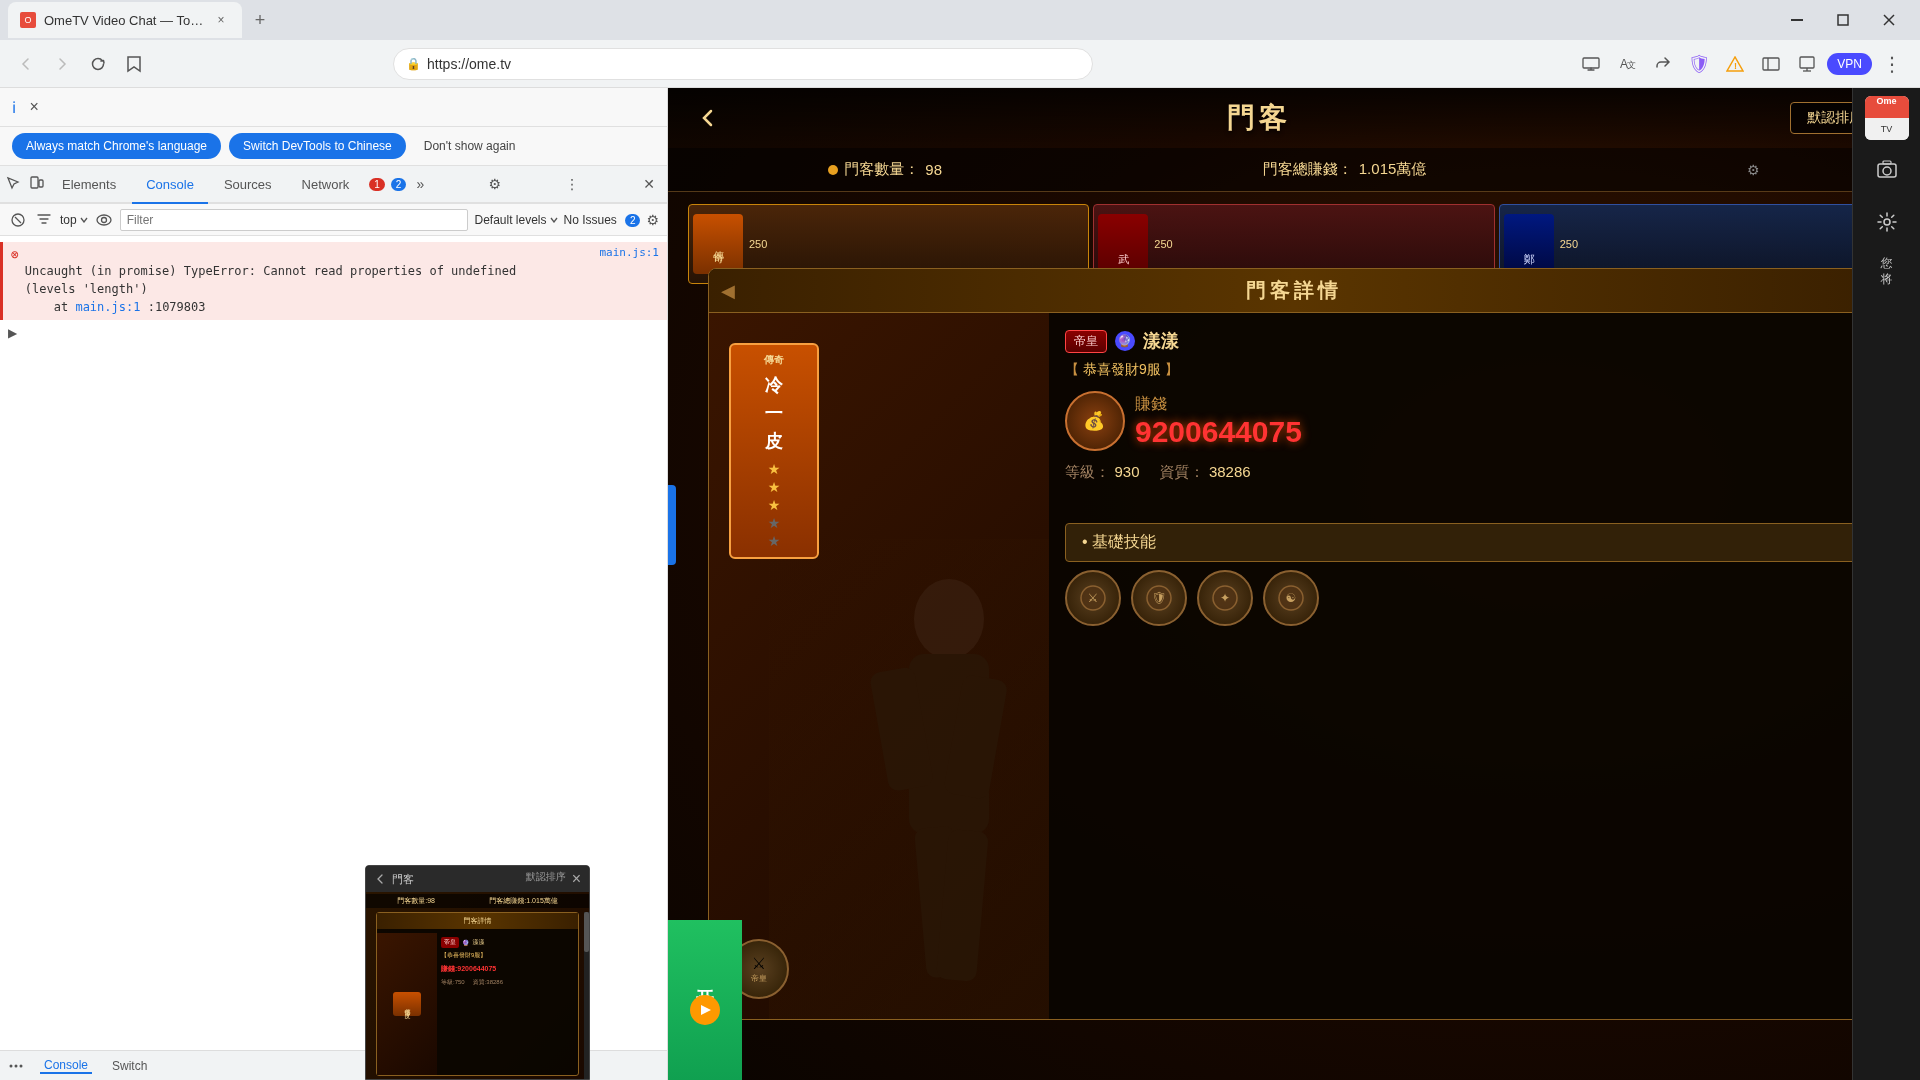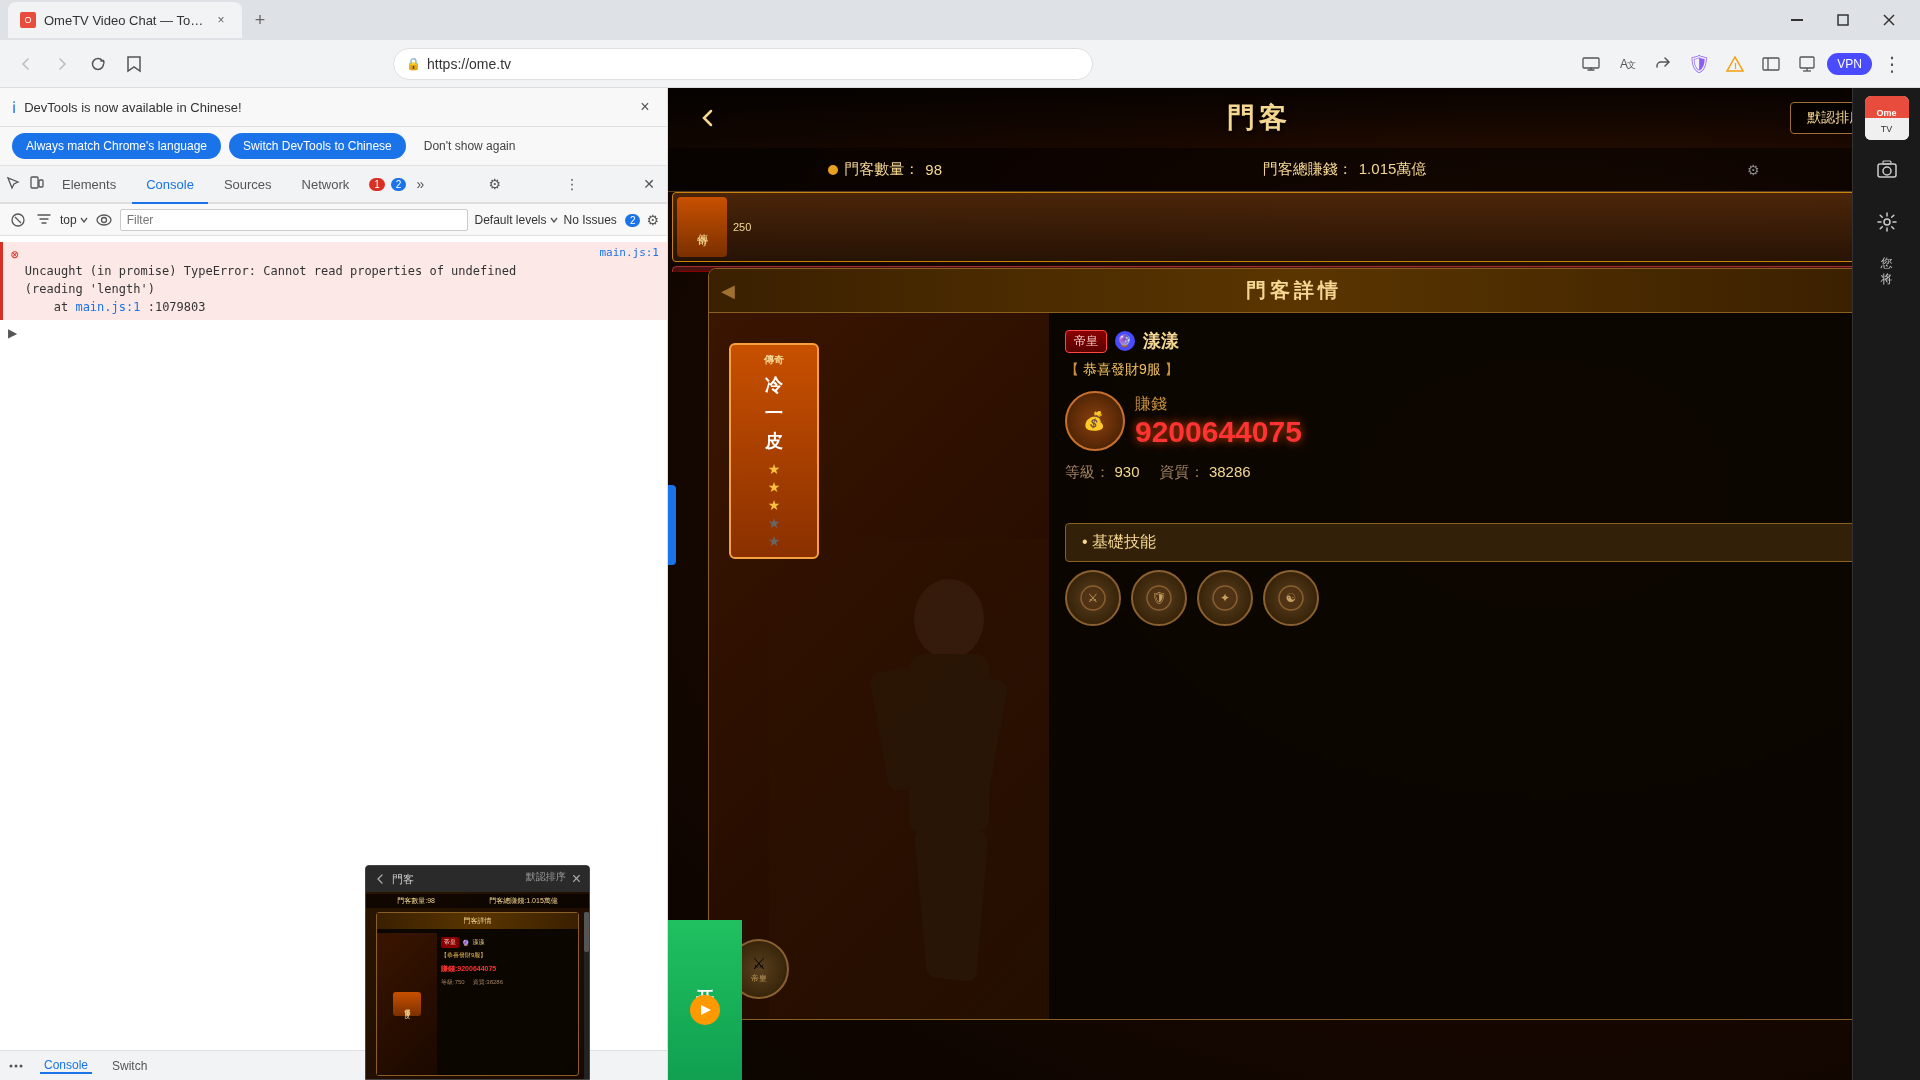--- a/index.html
+++ b/index.html
@@ -85,21 +85,21 @@
     .game-title { flex: 1; text-align: center; font-size: 28px; color: #f5d792; font-weight: bold; text-shadow: 0 2px 4px rgba(0,0,0,0.8); letter-spacing: 4px; }
     .sort-btn { background: rgba(0,0,0,0.6); border: 1px solid #a07030; border-radius: 4px; padding: 6px 16px; color: #f5d792; font-size: 14px; cursor: pointer; display: flex; align-items: center; gap: 6px; }
 
     
     .game-stats { position: absolute; top: 60px; left: 0; right: 0; height: 44px; background: rgba(0,0,0,0.5); display: flex; align-items: center; justify-content: space-around; border-bottom: 1px solid rgba(160, 112, 48, 0.5); }
     .stat-item { color: #f5d792; font-size: 15px; display: flex; align-items: center; gap: 6px; }
     .stat-dot { width: 10px; height: 10px; background: #e8a020; border-radius: 50%; }
     .stat-gear { color: #888; font-size: 14px; }
 
     
-    .cards-row { position: absolute; top: 104px; left: 0; right: 0; height: 80px; display: flex; gap: 4px; padding: 0 4px; overflow: hidden; flex-direction: column; }
+    .cards-row { position: absolute; top: 116px; left: 0; right: 0; height: 80px; display: flex; gap: 4px; padding: 0 20px; overflow: hidden; }
     .char-card { flex: 1; background: rgba(50,30,10,0.8); border: 1px solid #7a5020; border-radius: 4px; display: flex; align-items: center; padding: 4px; min-width: 0; }
 
     
     .detail-panel { position: absolute; top: 180px; left: 40px; right: 40px; bottom: 60px; background: rgba(10,5,0,0.92); border: 1px solid #8a6020; border-radius: 8px; overflow: hidden; }
     .detail-header { background: linear-gradient(90deg, #3a2000, #5a3500, #3a2000); height: 44px; display: flex; align-items: center; justify-content: center; border-bottom: 1px solid #8a6020; position: relative; }
     .detail-title { color: #f5d792; font-size: 20px; font-weight: bold; letter-spacing: 4px; }
     .detail-arrows { position: absolute; left: 0; right: 0; top: 0; height: 44px; display: flex; align-items: center; justify-content: space-between; padding: 0 12px; pointer-events: none; }
     .detail-arrow { color: #a07030; font-size: 18px; pointer-events: all; cursor: pointer; }
 
     
@@ -254,21 +254,20 @@
       <div class="vpn-btn" style="background:#4a4aff; color:white; border-radius:12px; padding:4px 10px; font-size:12px; cursor:pointer;">VPN</div>
       <div class="toolbar-icon" style="font-size:20px; color:#555;">⋮</div>
     </div>
   </div>
 </div>
 
 <div class="devtools">
 
   <div class="devtools-notification">
     <span class="notif-icon">ℹ</span>
-    <span class="notif-text">DevTools is now available in Chinese!</span>
     <div class="notif-close">×</div>
   </div>
 
   <div class="notif-buttons">
     <button class="btn-blue">Always match Chrome's language</button>
     <button class="btn-blue-outline">Switch DevTools to Chinese</button>
     <button class="btn-ghost">Don't show again</button>
   </div>
 
   <div class="devtools-tabs">
@@ -339,21 +338,21 @@
       <span class="dt-tab-badge">2</span>
     </div>
     <div class="ct-gear">⚙</div>
   </div>
 
   <div class="console-content">
     <div class="console-error">
       <span class="console-error-icon">⊗</span>
       <div class="console-error-text">
         <span>Uncaught (in promise) TypeError: Cannot read properties of undefined</span><br>
-        <span>(reading 'length')</span><br>
+        <span>(levels 'length')</span><br>
         &nbsp;&nbsp;&nbsp;&nbsp;<span>at </span><a class="console-error-link">main.js:1</a>
         <span>:1079803</span>
       </div>
       <span style="margin-left:auto; color:#1a73e8; font-size:11px; white-space:nowrap;">main.js:1</span>
     </div>
     <div class="console-expand">▶</div>
   </div>
 
   <div class="devtools-bottom-tabs">
     <div style="display:flex; align-items:center; gap:4px;">
@@ -556,21 +555,21 @@
   <span class="cta-text" style="font-size:18px; color:white; font-weight:bold; letter-spacing:6px; writing-mode:vertical-rl;">开始</span>
   <div class="play-btn">
     <svg width="14" height="14" viewBox="0 0 14 14">
         <path d="M3 2l10 5-10 5V2z" fill="white"></path>
       </svg>
   </div>
 </div>
 
 <div class="right-side">
   <div style="width:44px; height:44px; background:#e8e8e8; border-radius:6px; display:flex; flex-direction:column; align-items:center; justify-content:center; overflow:hidden; cursor:pointer;">
-    <div style="background:#e74c3c; width:100%; height:22px; display:flex; align-items:flex-end; justify-content:center;">
+    <div style="background:#e74c3c; width:100%; height:22px; display:flex; align-items:flex-start; justify-content:center;">
       <span style="font-size:9px; color:white; font-weight:bold;">Ome</span>
     </div>
     <div style="background:#f0f0f0; width:100%; height:22px; display:flex; align-items:center; justify-content:center;">
       <span style="font-size:9px; color:#333;">TV</span>
     </div>
   </div>
   <div class="right-icon">
     <svg width="22" height="20" viewBox="0 0 22 20">
         <rect x="2" y="4" width="18" height="13" rx="2" fill="none" stroke="#ccc" stroke-width="1.5"></rect>
         <circle cx="11" cy="11" r="4" fill="none" stroke="#ccc" stroke-width="1.5"></circle>

